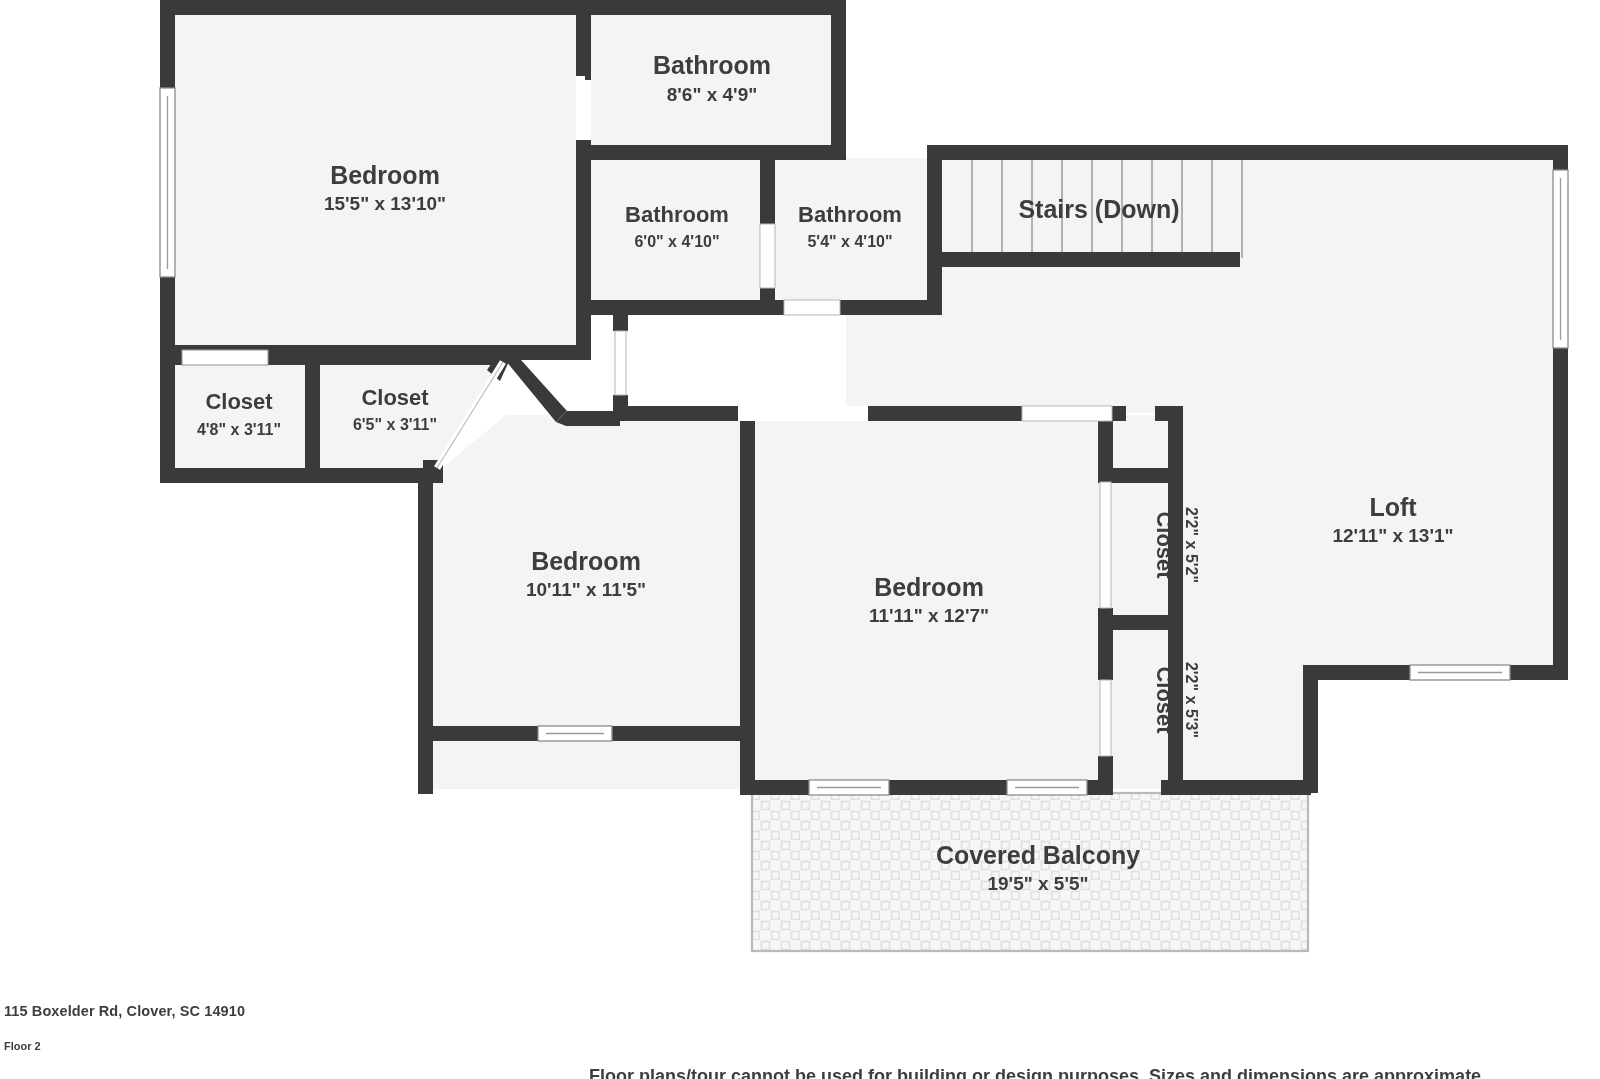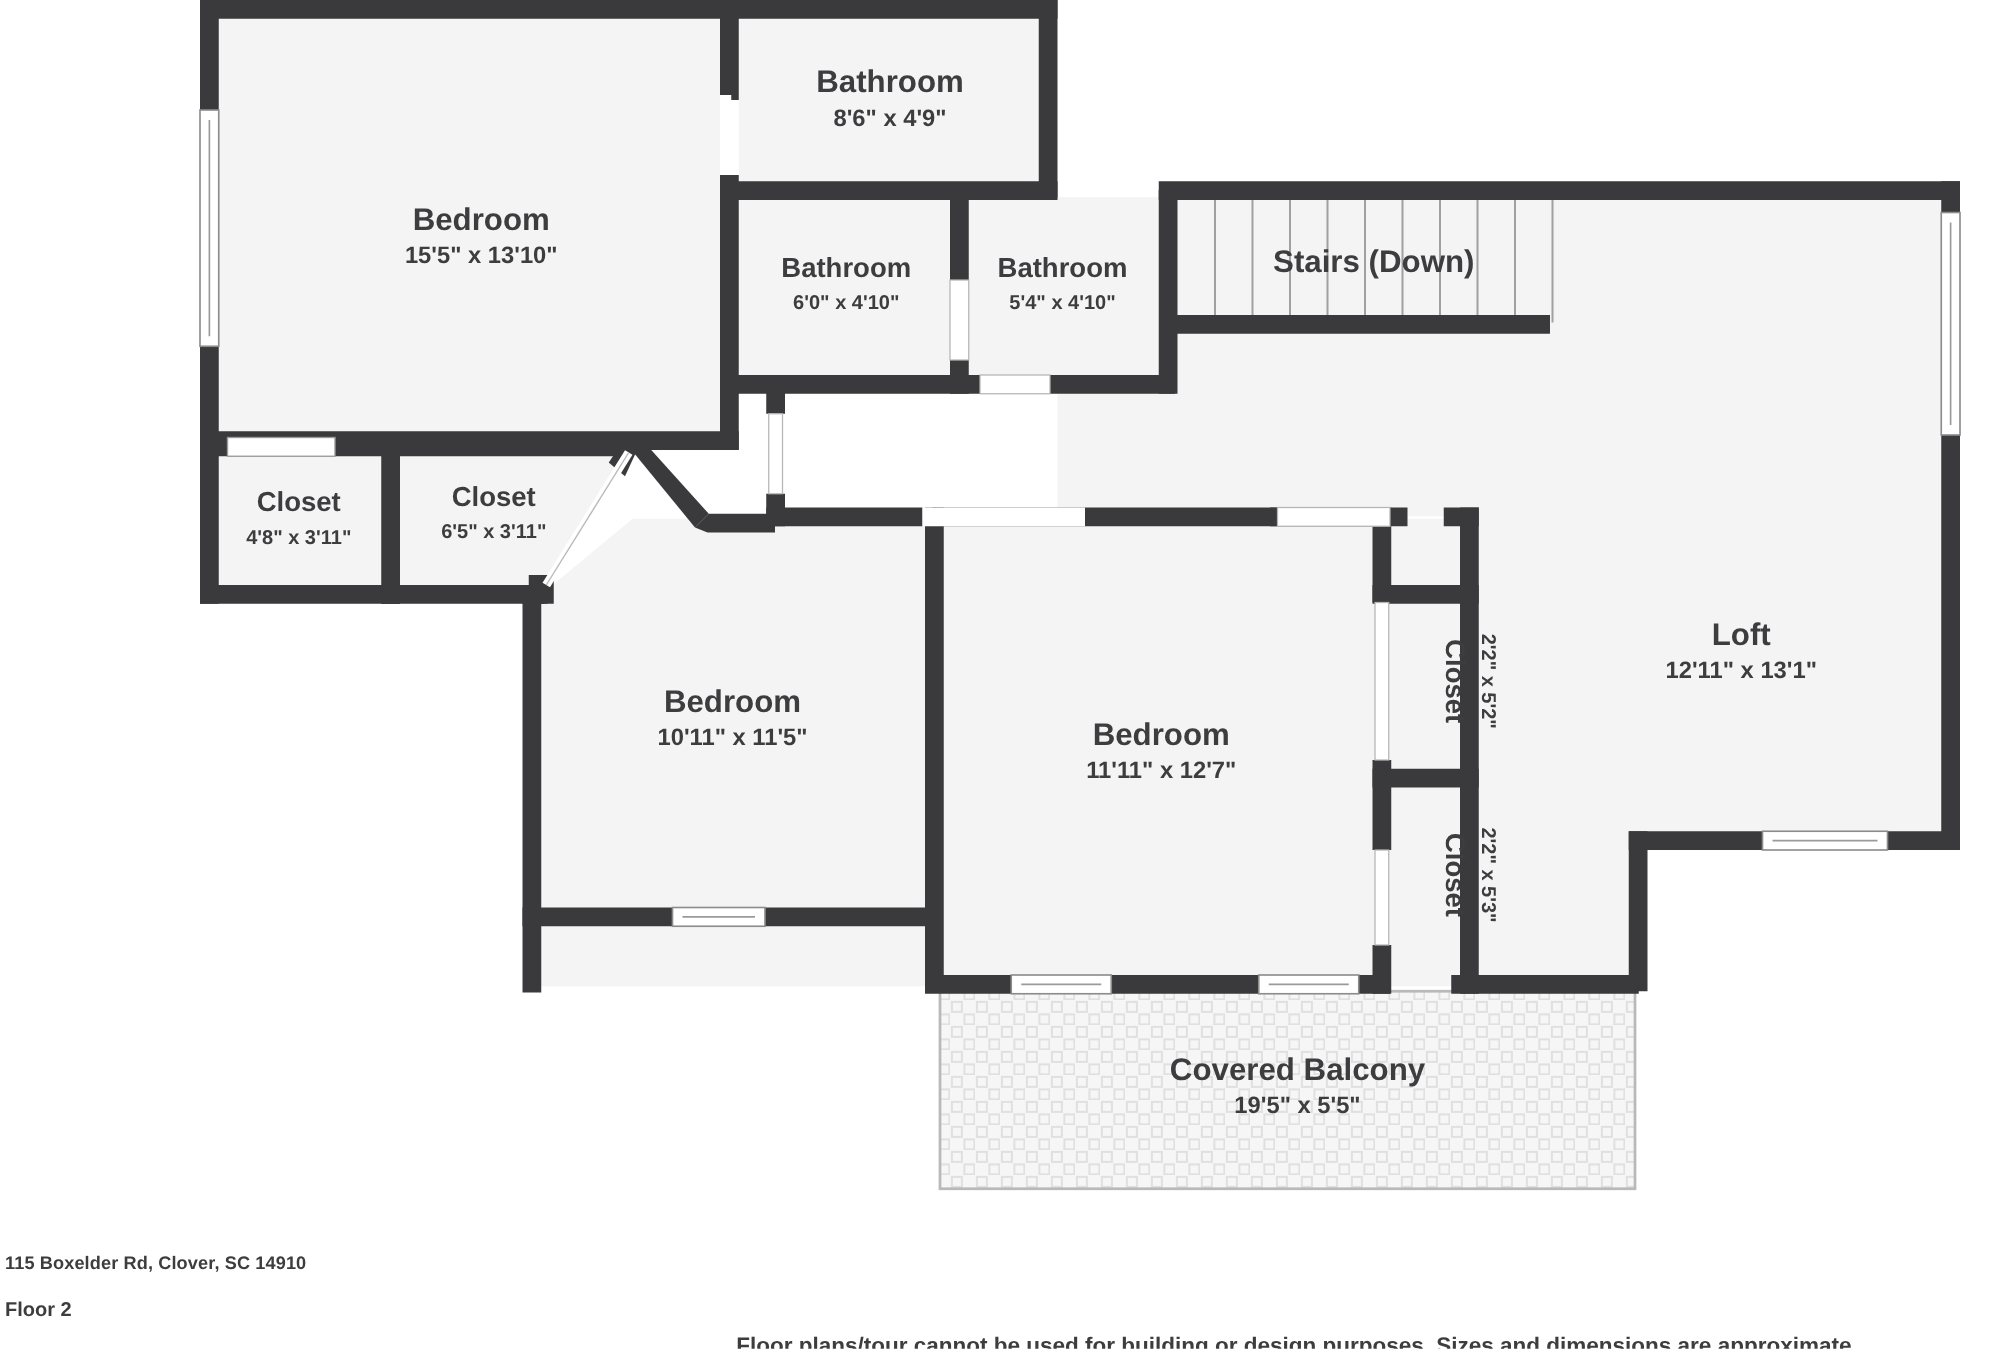--- a/index.html
+++ b/index.html
@@ -68,21 +68,21 @@
     font-size: 14.5px;
     color: #3d3d3f;
     letter-spacing: 0.1px;
   }
   .footer-floor {
     position: absolute;
     left: 4px;
     top: 1040px;
     font-family: "Liberation Sans", sans-serif;
     font-weight: bold;
-    font-size: 16px;
+    font-size: 11px;
     color: #3d3d3f;
   }
   .footer-disclaimer {
     position: absolute;
     left: 589px;
     top: 1066px;
     font-family: "Liberation Sans", sans-serif;
     font-weight: bold;
     font-size: 18px;
     color: #3d3d3f;

